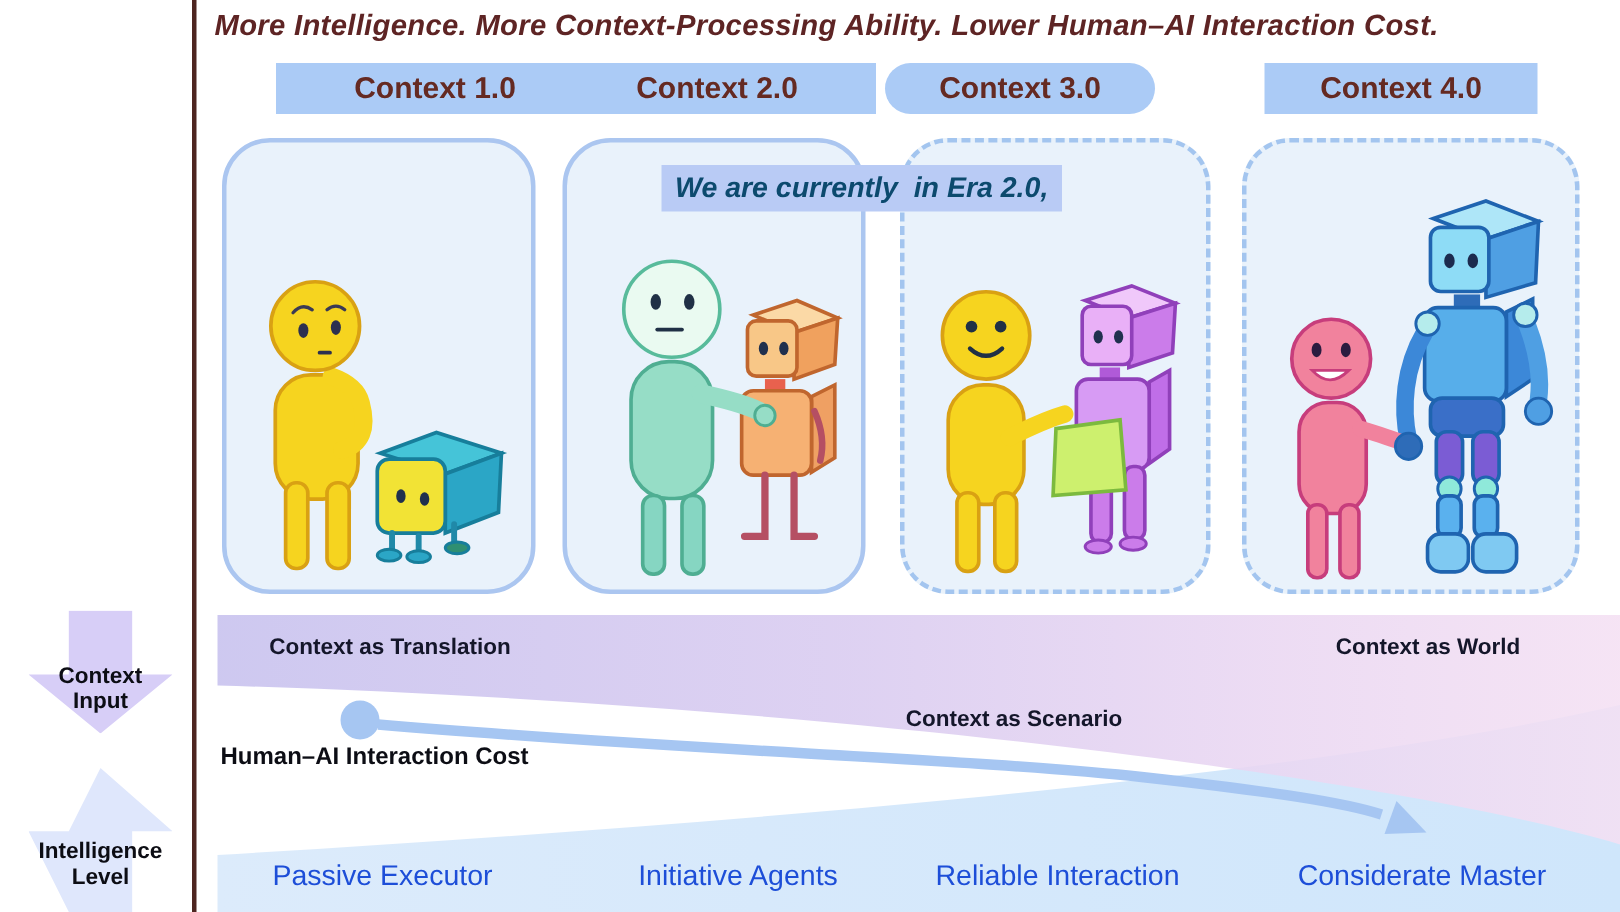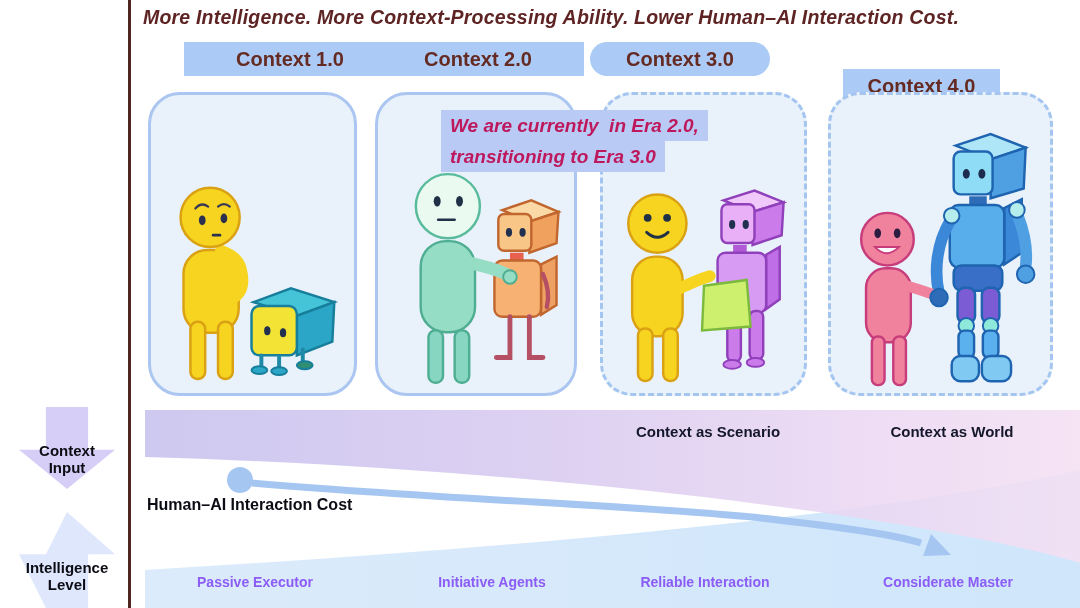--- a/index.html
+++ b/index.html
@@ -16,32 +16,32 @@
     position:absolute;top:42px;height:34px;background:#abcbf6;
     color:#652a22;font-weight:700;font-size:20px;text-align:center;line-height:34px;
   }
   .panel{
     position:absolute;top:92px;height:298px;background:#e9f2fb;border-radius:32px;
   }
   .panel.solid{border:3px solid #abc6f0;}
   .panel.dashed{border:3px dashed #a3c5ef;}
   .panel svg{position:absolute;left:0;top:0;width:100%;height:100%;}
   .callout{
-    position:absolute;left:441px;top:110px;z-index:6;display:flex;flex-direction:column;
-    align-items:flex-start;font-size:19px;font-weight:700;font-style:italic;color:#be185d;text-align:center;
+    position:absolute;left:441px;top:110px;z-index:6;display:flex;
+    align-items:flex-start;font-size:19px;font-weight:700;font-style:italic;color:#0c4a6e;text-align:center;
   }
   .callout-line{background:#b9cbf5;padding:2px 9px;white-space:pre;line-height:27px;}
   .band-svg{position:absolute;left:131px;top:400px;z-index:1;}
   .ctx-label{
     position:absolute;top:423px;transform:translateX(-50%);z-index:3;
     font-size:15px;font-weight:700;color:#14162a;white-space:nowrap;
   }
   .role-label{
     position:absolute;top:574px;transform:translateX(-50%);z-index:3;
-    font-size:14px;font-weight:700;color:#8b5cf6;white-space:nowrap;
+    font-size:19px;font-weight:400;color:#1d4ed8;white-space:nowrap;
   }
   .cost-label{
     position:absolute;left:147px;top:496px;z-index:3;
     font-size:16px;font-weight:700;color:#0c0d14;white-space:nowrap;
   }
   .arrow-down{
     position:absolute;left:19px;top:407px;width:96px;height:82px;background:#d7cef7;z-index:1;
     clip-path:polygon(28% 0%,72% 0%,72% 52%,100% 52%,50% 100%,0% 52%,28% 52%);
   }
   .arrow-up{
@@ -58,21 +58,21 @@
 
 <div class="stage">
 
   <div class="divider"></div>
 
   <div class="main-title">More Intelligence. More Context-Processing Ability. Lower Human–AI Interaction Cost.</div>
 
   <div class="era-header" style="left:160px;width:212px;margin-left:24px;">Context 1.0</div>
   <div class="era-header" style="left:372px;width:212px;">Context 2.0</div>
   <div class="era-header" style="left:590px;width:180px;border-radius:17px;">Context 3.0</div>
-  <div class="era-header" style="left:843px;width:157px;margin-top:27px;">Context 4.0</div>
+  <div class="era-header" style="left:843px;width:182px;">Context 4.0</div>
 
   <div class="panel solid" style="left:148px;width:203px;">
     <svg viewBox="0 0 206 298">
       <g>
         <rect x="33" y="155" width="56" height="84" rx="24" fill="#f6d41f" stroke="#d9a113" stroke-width="2.5"></rect>
         <rect x="40" y="228" width="15" height="58" rx="7" fill="#f6d41f" stroke="#d9a113" stroke-width="2.5"></rect>
         <rect x="68" y="228" width="15" height="58" rx="7" fill="#f6d41f" stroke="#d9a113" stroke-width="2.5"></rect>
         <path d="M78 206 q20 -6 13 -32 q-3 -12 -20 -18" stroke="#f6d41f" stroke-width="12" fill="none" stroke-linecap="round"></path>
         <circle cx="60" cy="122" r="30" fill="#f6d41f" stroke="#d9a113" stroke-width="2.5"></circle>
         <path d="M45 113 q6 -7 13 -2" stroke="#3a3a55" stroke-width="2.2" fill="none" stroke-linecap="round"></path>
@@ -189,21 +189,20 @@
         <circle cx="58" cy="144" r="27" fill="#f1829d" stroke="#c73d7c" stroke-width="2.5"></circle>
         <ellipse cx="48" cy="138" rx="3.4" ry="5" fill="#2b1c40"></ellipse>
         <ellipse cx="68" cy="138" rx="3.4" ry="5" fill="#2b1c40"></ellipse>
         <path d="M45 152 q12 13 25 0 z" fill="#ffffff" stroke="#c73d7c" stroke-width="2"></path>
       </g>
     </svg>
   </div>
 
   <div class="callout">
     <span class="callout-line">We are currently  in Era 2.0,</span>
-    <span class="callout-line">transitioning to Era 3.0</span>
   </div>
 
   <svg class="band-svg" width="949" height="208" viewBox="0 0 949 208">
     <defs>
       <linearGradient id="bandGrad" x1="0" y1="0" x2="1" y2="0">
         <stop offset="0%" stop-color="#c7c1ee"></stop>
         <stop offset="45%" stop-color="#d9cbf0"></stop>
         <stop offset="75%" stop-color="#ead7f2"></stop>
         <stop offset="100%" stop-color="#f4e0f3"></stop>
       </linearGradient>
@@ -212,21 +211,22 @@
         <stop offset="100%" stop-color="#cfe6fb"></stop>
       </linearGradient>
     </defs>
     <path d="M 14 170 C 350 150, 740 118, 949 70 L 949 208 L 14 208 Z" fill="url(#wedgeGrad)"></path>
     <path d="M 14 10 L 949 10 L 949 163 C 790 116, 400 68, 14 57 Z" fill="url(#bandGrad)" opacity="0.88"></path>
     <circle cx="109" cy="80" r="13" fill="#a6c6f2"></circle>
     <path d="M 121 83 C 320 100, 520 106, 630 118 C 720 128, 765 135, 790 143" stroke="#a6c6f2" stroke-width="7" fill="none"></path>
     <polygon points="820,155 792,156 800,134" fill="#a6c6f2"></polygon>
   </svg>
 
-  <div class="ctx-label" style="left:708px;">Context as Scenario</div>
+  <div class="ctx-label" style="left:260px;">Context as Translation</div>
+  <div class="ctx-label" style="left:676px;margin-top:48px;">Context as Scenario</div>
   <div class="ctx-label" style="left:952px;">Context as World</div>
 
   <div class="cost-label">Human–AI Interaction Cost</div>
 
   <div class="role-label" style="left:255px;">Passive Executor</div>
   <div class="role-label" style="left:492px;">Initiative Agents</div>
   <div class="role-label" style="left:705px;">Reliable Interaction</div>
   <div class="role-label" style="left:948px;">Considerate Master</div>
 
   <div class="arrow-down"></div>

